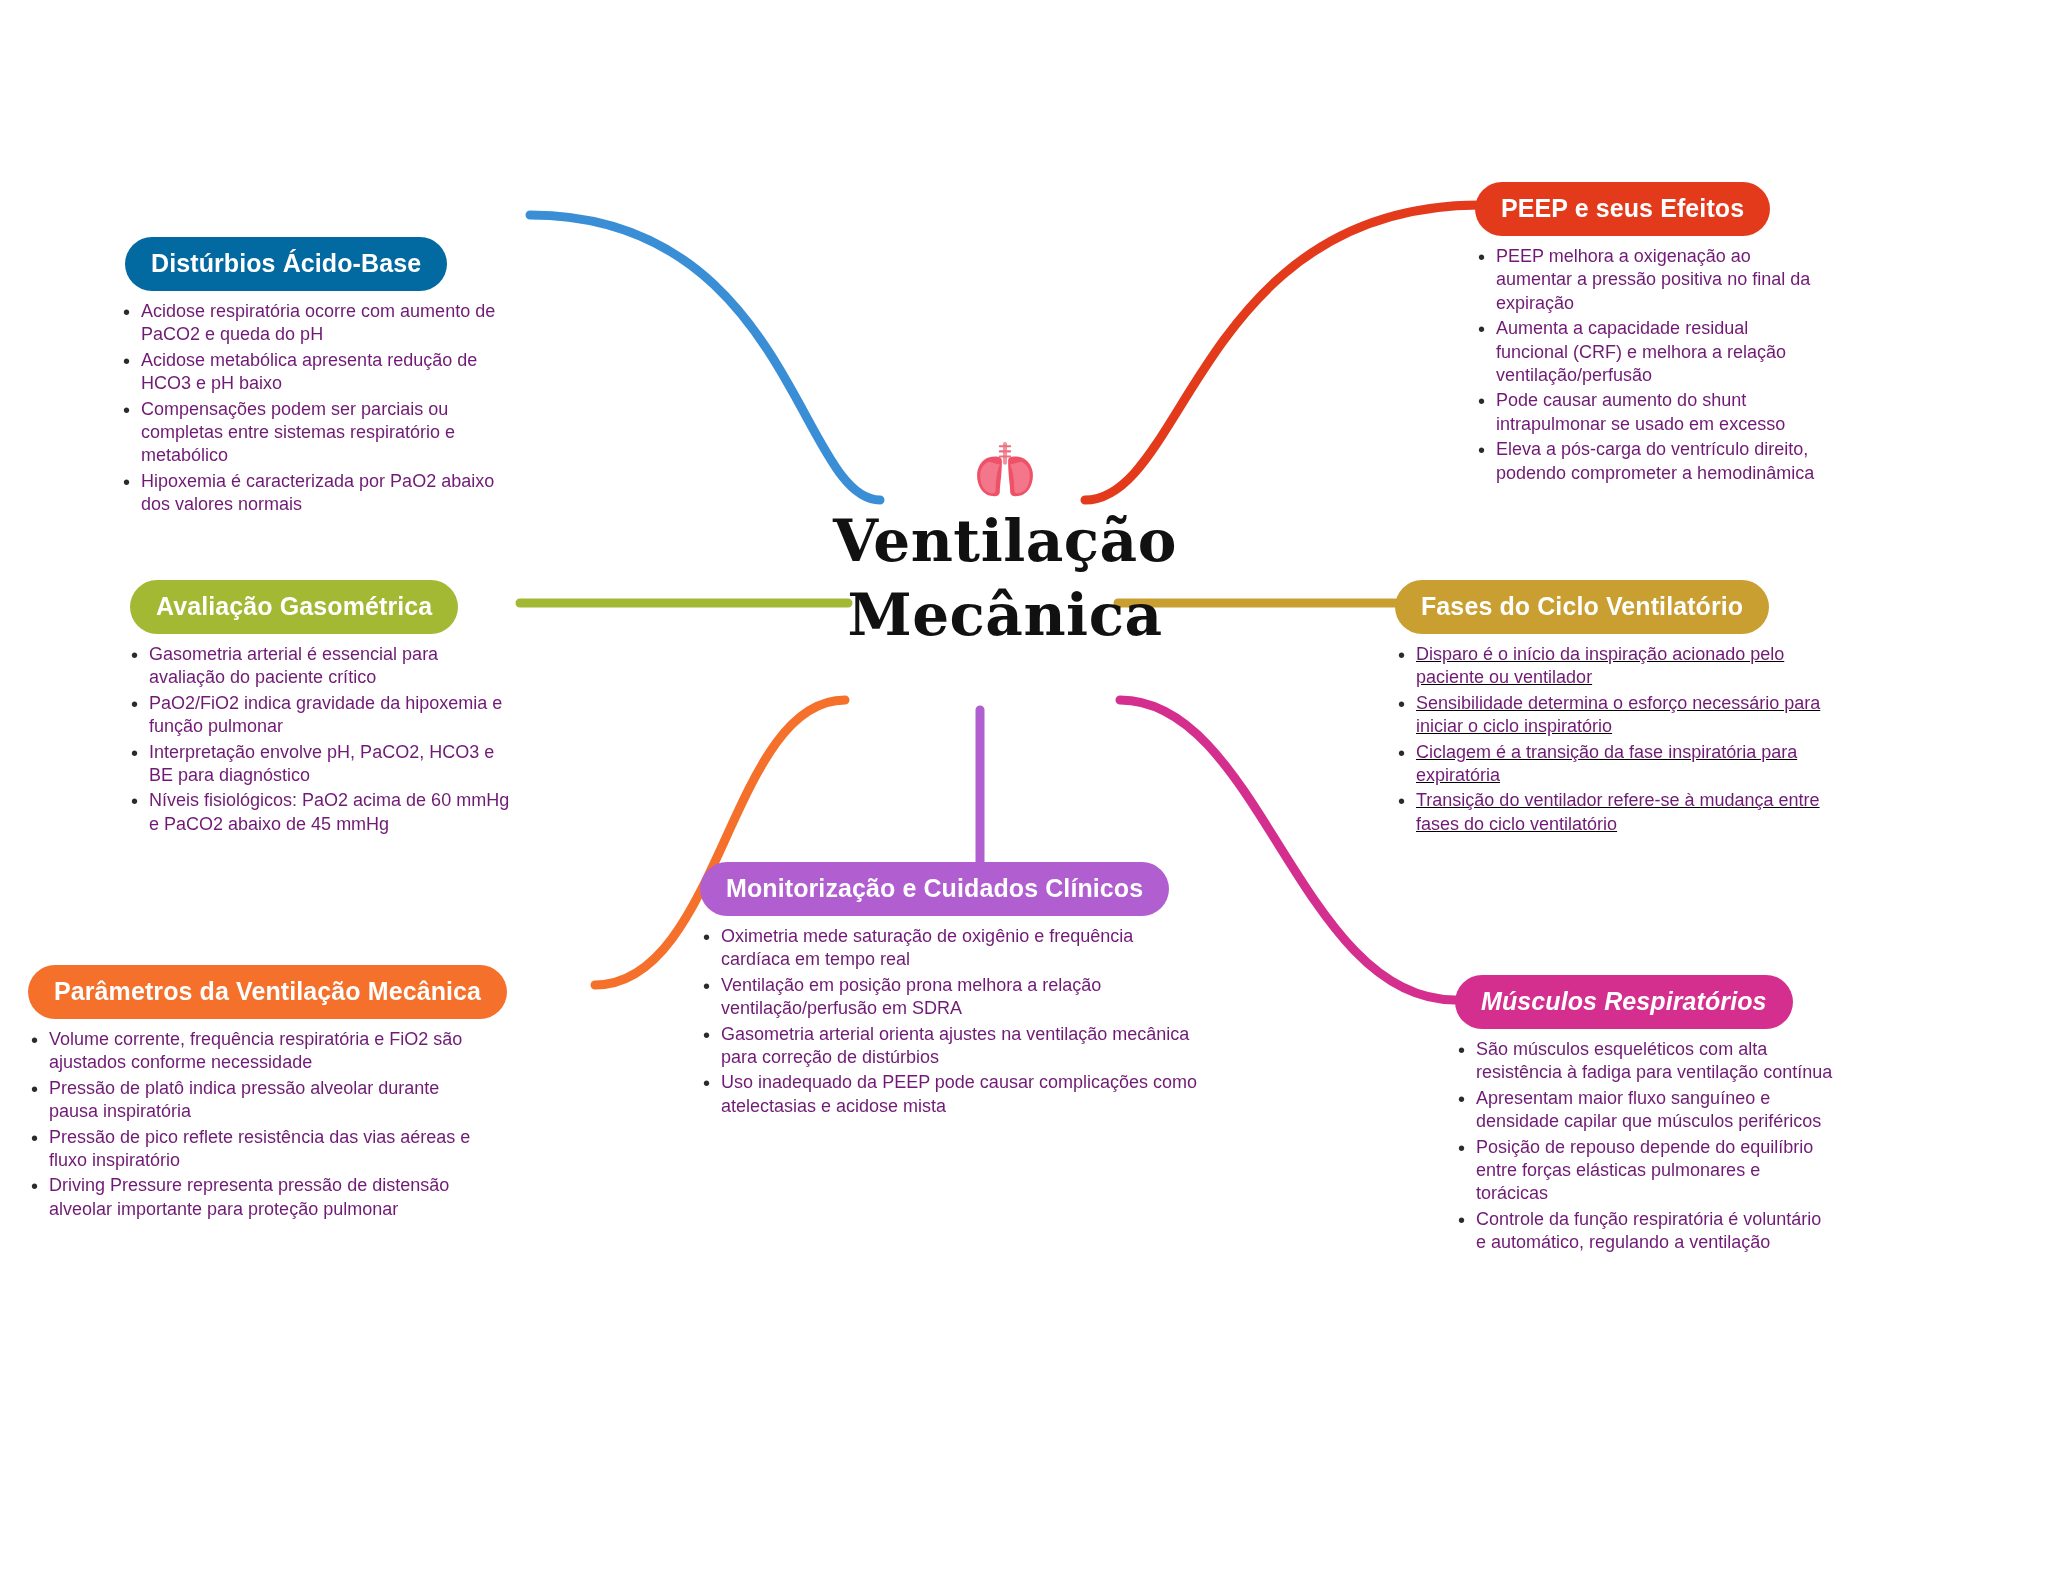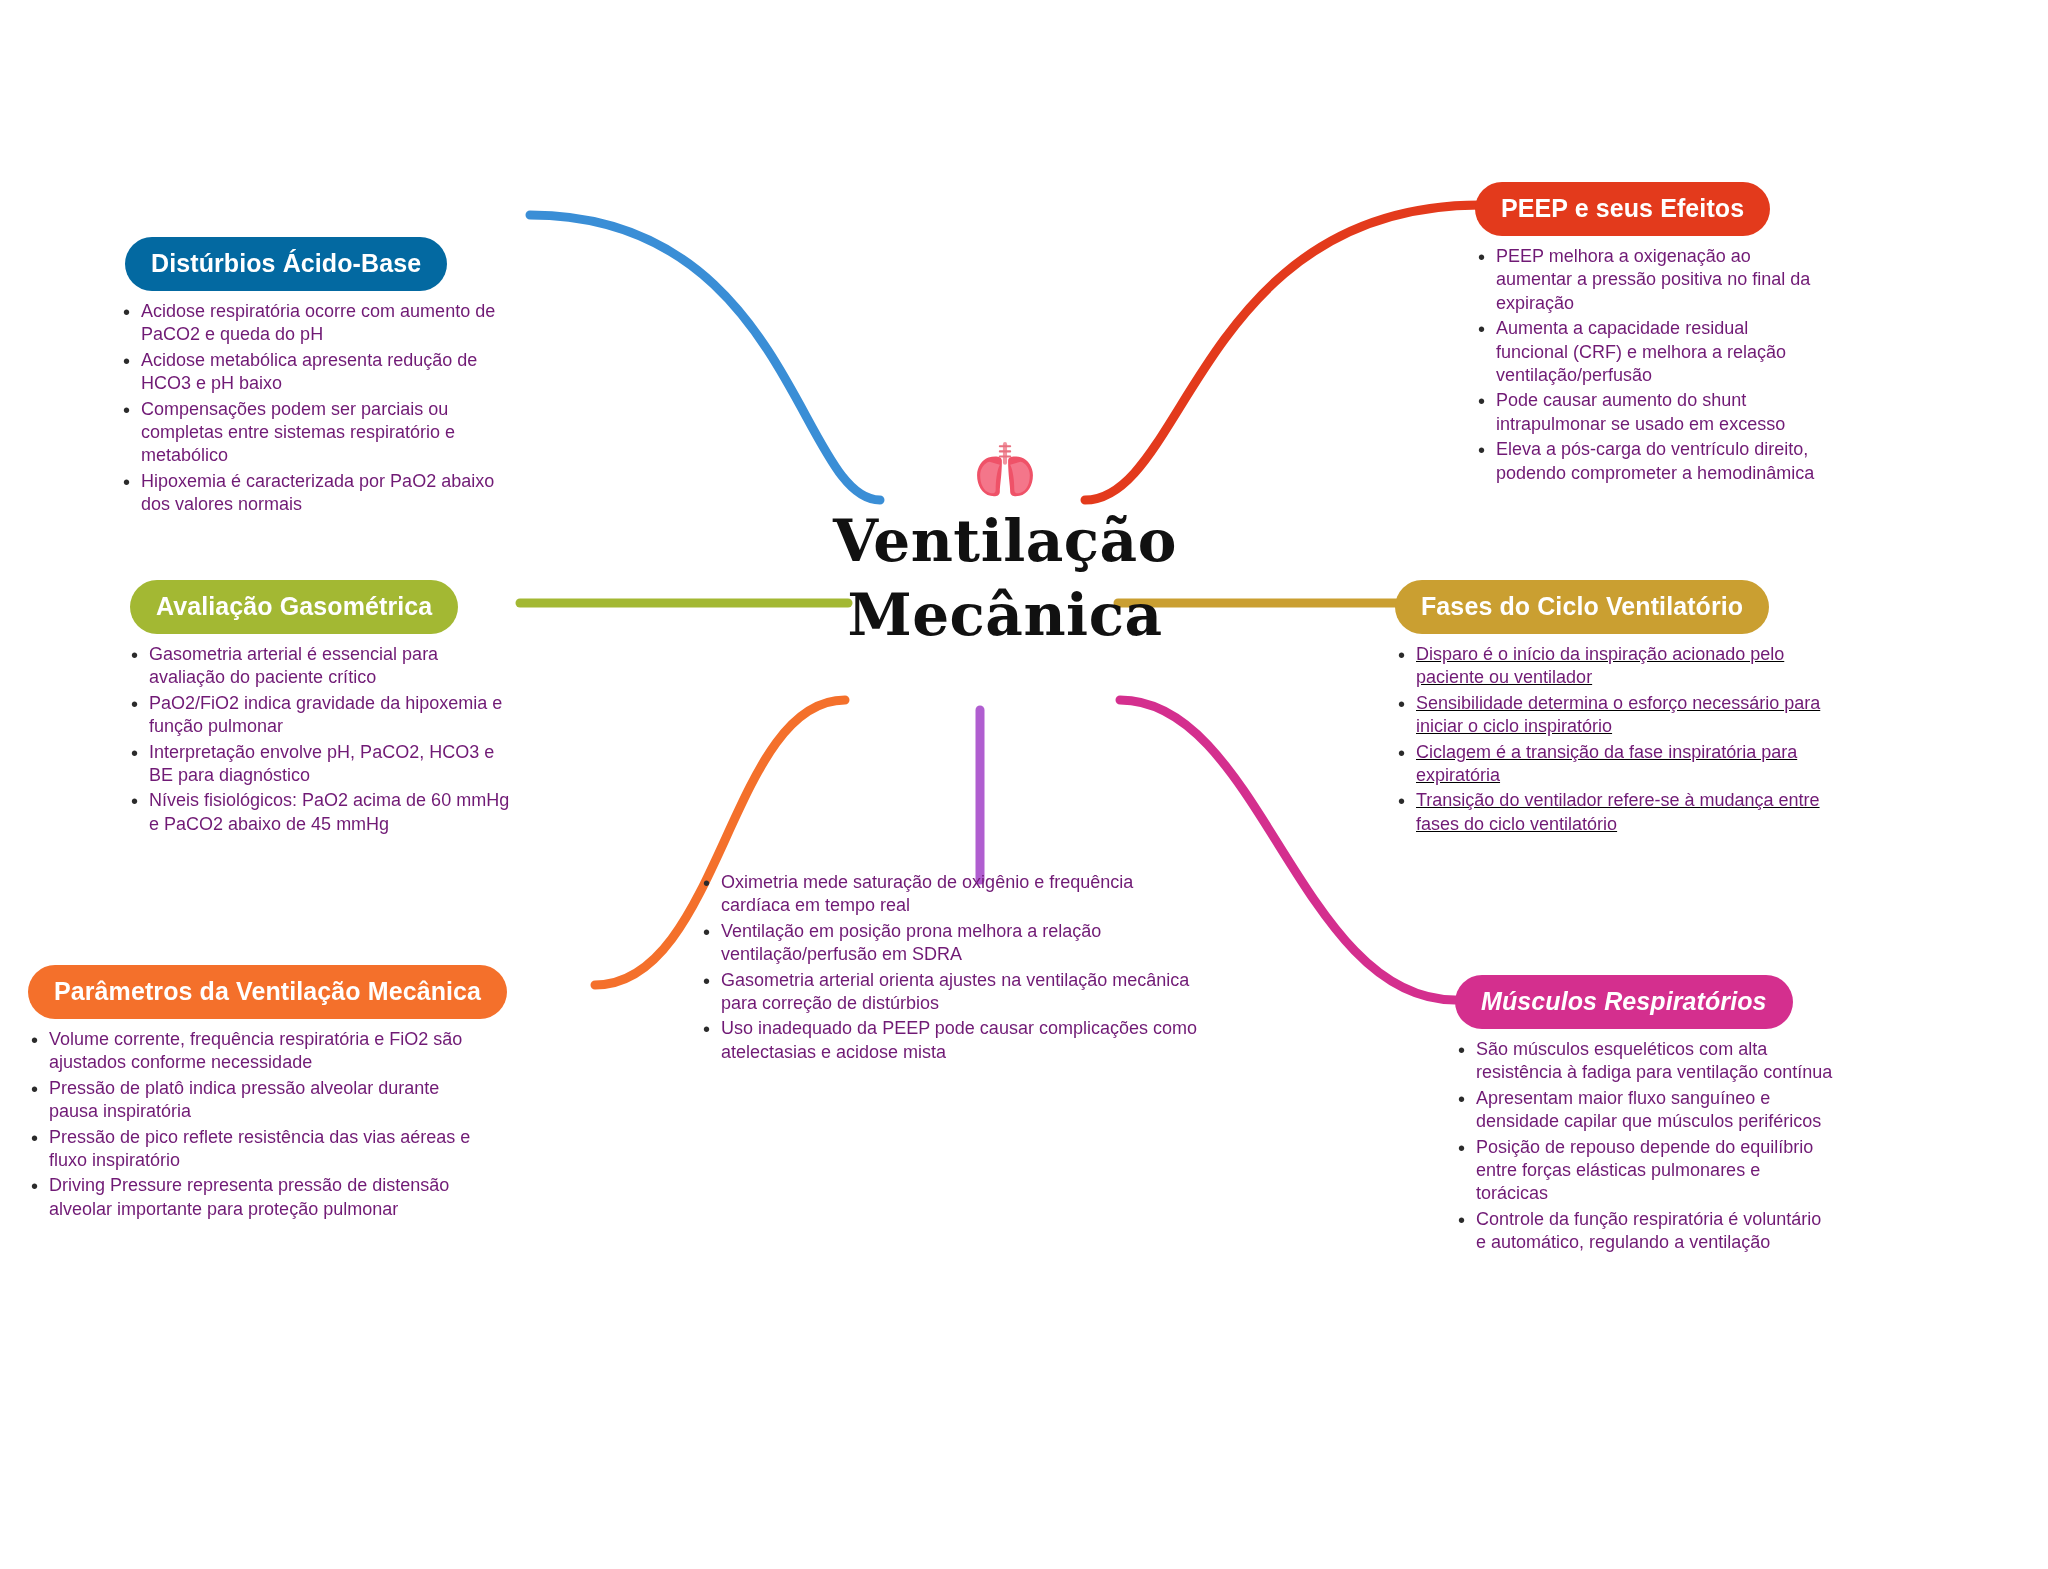--- a/index.html
+++ b/index.html
@@ -187,20 +187,21 @@
     <div class="branch-pill">Parâmetros da Ventilação Mecânica</div>
     <ul class="branch-list">
       <li>Volume corrente, frequência respiratória e FiO2 são ajustados conforme necessidade</li>
       <li>Pressão de platô indica pressão alveolar durante pausa inspiratória</li>
       <li>Pressão de pico reflete resistência das vias aéreas e fluxo inspiratório</li>
       <li>Driving Pressure representa pressão de distensão alveolar importante para proteção pulmonar</li>
     </ul>
   </div>
 
   <div class="branch" id="b-monitor">
+    <div class="branch-pill">Monitorização e Cuidados Clínicos</div>
     <ul class="branch-list">
       <li>Oximetria mede saturação de oxigênio e frequência cardíaca em tempo real</li>
       <li>Ventilação em posição prona melhora a relação ventilação/perfusão em SDRA</li>
       <li>Gasometria arterial orienta ajustes na ventilação mecânica para correção de distúrbios</li>
       <li>Uso inadequado da PEEP pode causar complicações como atelectasias e acidose mista</li>
     </ul>
   </div>
 
   <div class="branch" id="b-musculos">
     <div class="branch-pill">Músculos Respiratórios</div>

